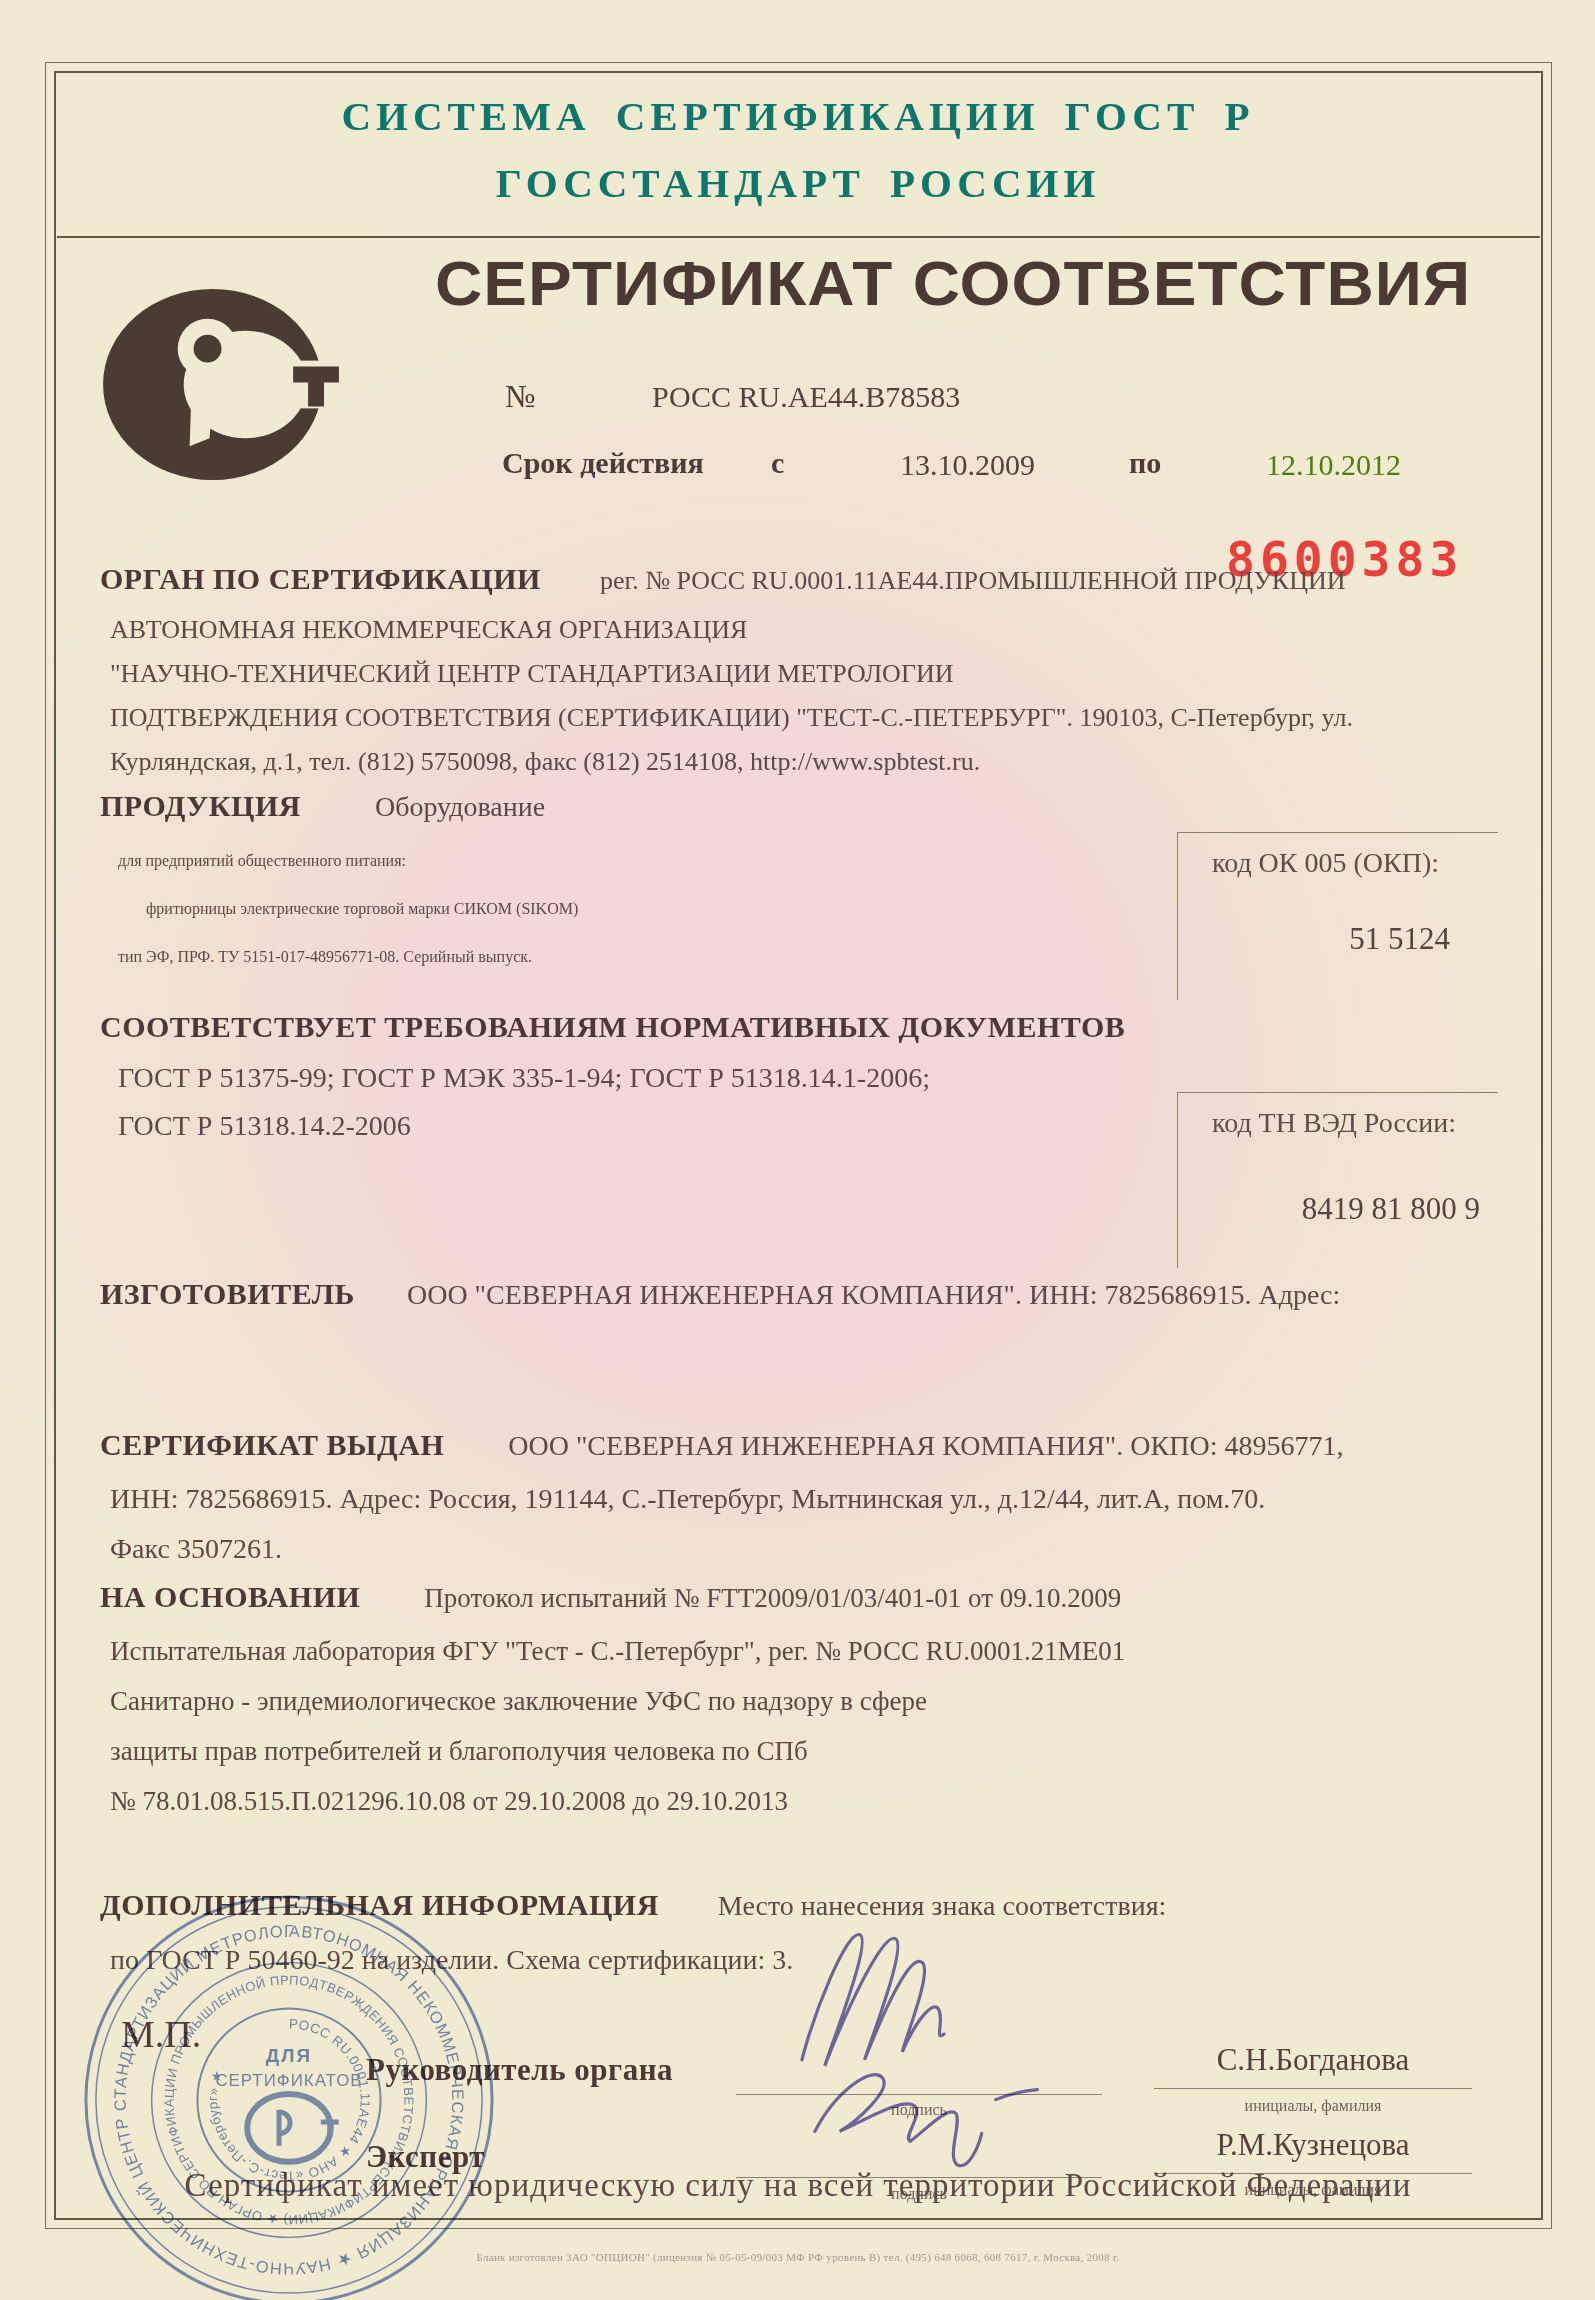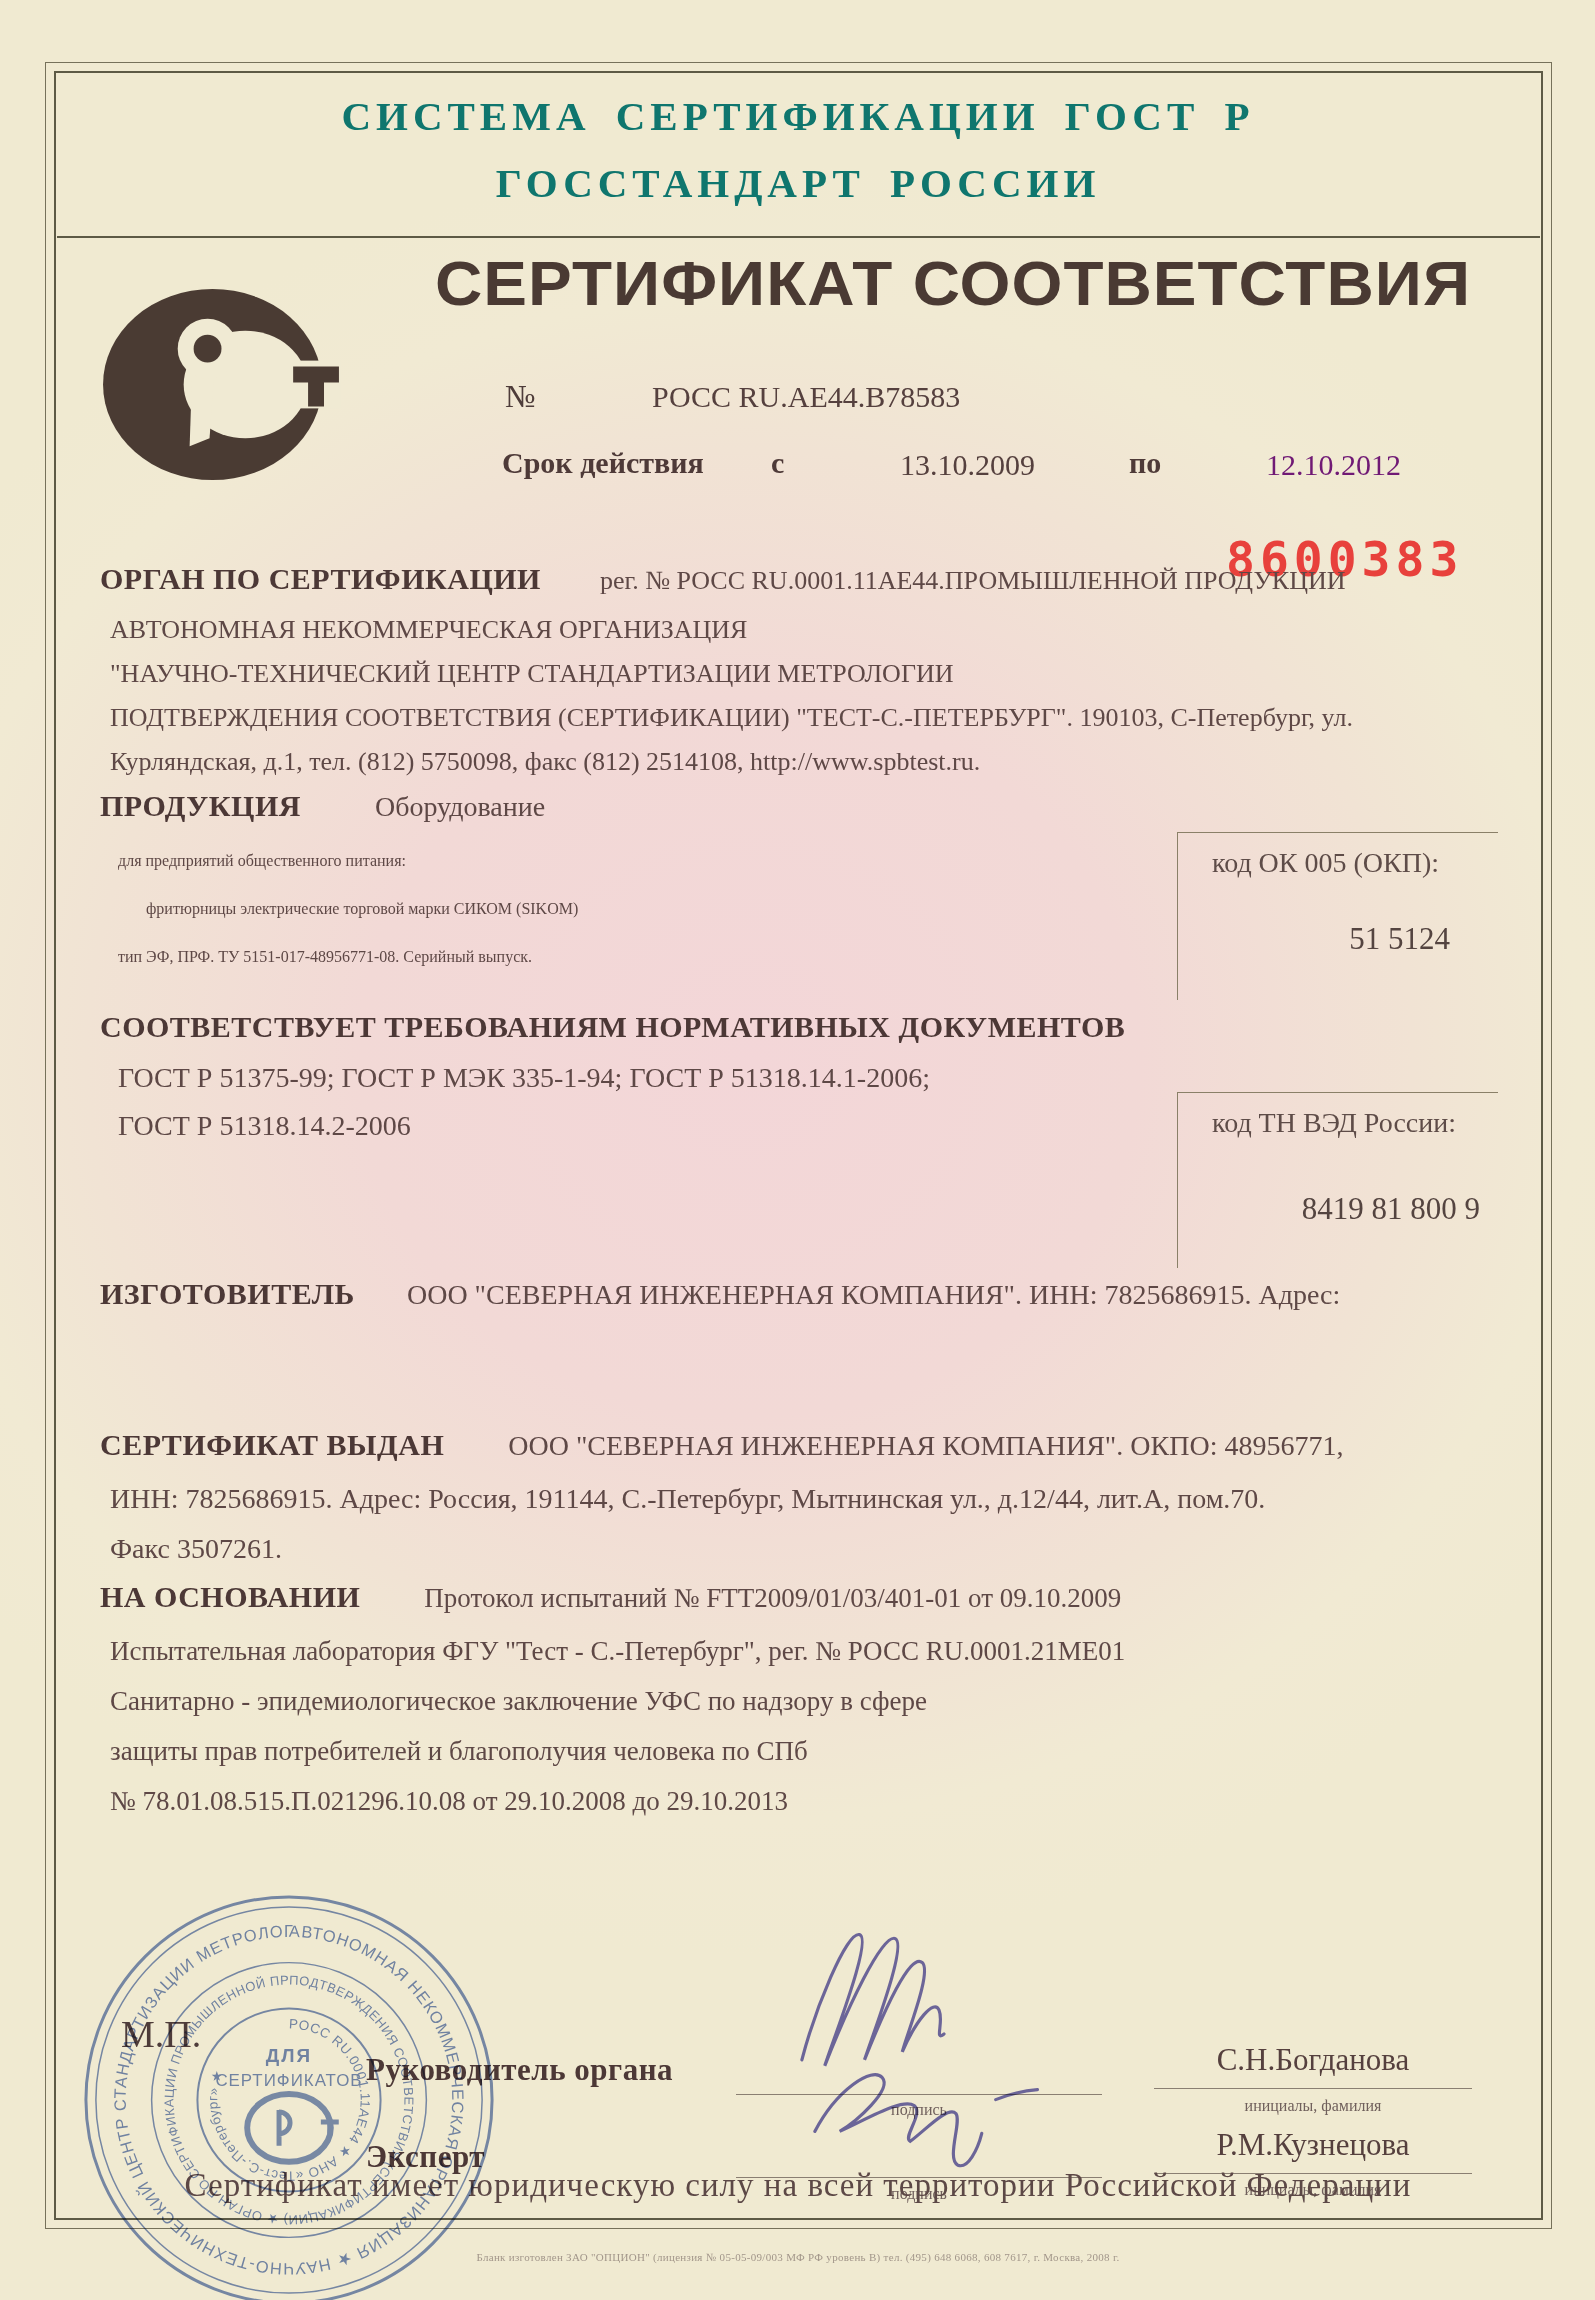--- a/index.html
+++ b/index.html
@@ -65,21 +65,21 @@
 
   <div class="abs title" style="left:418px;top:247px;width:1070px;text-align:center;">СЕРТИФИКАТ СООТВЕТСТВИЯ</div>
 
   <div class="abs" style="left:505px;top:378px;font-size:32px;color:#4e3c3a;">№</div>
   <div class="abs" style="left:652px;top:380px;font-size:30px;color:#55403e;">РОСС RU.AE44.B78583</div>
 
   <div class="abs" style="left:502px;top:446px;font-size:30px;font-weight:bold;color:#4e3a38;">Срок действия</div>
   <div class="abs" style="left:771px;top:446px;font-size:30px;font-weight:bold;color:#4e3a38;">с</div>
   <div class="abs" style="left:900px;top:448px;font-size:30px;color:#55403e;">13.10.2009</div>
   <div class="abs" style="left:1129px;top:446px;font-size:30px;font-weight:bold;color:#4e3a38;">по</div>
-  <div class="abs" style="left:1266px;top:448px;font-size:30px;color:#701a75;">12.10.2012</div>
+  <div class="abs" style="left:1266px;top:448px;font-size:30px;color:#4d7c0f;">12.10.2012</div>
 
   <div class="abs mono-red" style="left:1226px;top:490px;margin-top:41px;">8600383</div>
 
   <div class="abs" style="left:100px;top:562px;width:1393px;">
     <span class="h">ОРГАН ПО СЕРТИФИКАЦИИ</span>
     <span class="t" style="margin-left:55px;font-size:26px;">рег. № РОСС RU.0001.11АЕ44.ПРОМЫШЛЕННОЙ ПРОДУКЦИИ</span>
     <div class="t lines" style="margin-top:12px;margin-left:10px;font-size:26px;">
       <div>АВТОНОМНАЯ НЕКОММЕРЧЕСКАЯ ОРГАНИЗАЦИЯ</div>
       <div>"НАУЧНО-ТЕХНИЧЕСКИЙ ЦЕНТР СТАНДАРТИЗАЦИИ МЕТРОЛОГИИ</div>
       <div>ПОДТВЕРЖДЕНИЯ СООТВЕТСТВИЯ (СЕРТИФИКАЦИИ) "ТЕСТ-С.-ПЕТЕРБУРГ". 190103, С-Петербург, ул.</div>
@@ -133,20 +133,27 @@
     <span class="h">НА ОСНОВАНИИ</span>
     <span class="t" style="margin-left:60px;font-size:27px;">Протокол испытаний № FTT2009/01/03/401-01 от 09.10.2009</span>
     <div class="t lines" style="margin-top:12px;margin-left:10px;font-size:27px;">
       <div style="line-height:50px;">Испытательная лаборатория ФГУ "Тест - С.-Петербург", рег. № РОСС RU.0001.21МЕ01</div>
       <div style="line-height:50px;">Санитарно - эпидемиологическое заключение УФС по надзору в сфере</div>
       <div style="line-height:50px;">защиты прав потребителей и благополучия человека по СПб</div>
       <div style="line-height:50px;">№ 78.01.08.515.П.021296.10.08 от 29.10.2008 до 29.10.2013</div>
     </div>
   </div>
 
+  <div class="abs" style="left:100px;top:1888px;width:1403px;">
+    <span class="h">ДОПОЛНИТЕЛЬНАЯ ИНФОРМАЦИЯ</span>
+    <span class="t" style="margin-left:55px;font-size:28px;">Место нанесения знака соответствия:</span>
+    <div class="t lines" style="margin-top:16px;margin-left:10px;font-size:28px;">
+      <div>по ГОСТ Р 50460-92 на изделии. Схема сертификации: 3.</div>
+    </div>
+  </div>
 
   <div class="abs" style="left:121px;top:2012px;font-size:38px;color:#4e3c3a;">М.П.</div>
 
   <div class="abs h" style="left:366px;top:2052px;font-size:31px;">Руководитель органа</div>
   <div class="abs sigline" style="left:736px;top:2058px;width:366px;height:36px;"></div>
   <div class="abs cap" style="left:736px;top:2101px;width:366px;text-align:center;">подпись</div>
   <div class="abs name" style="left:1154px;top:2042px;width:318px;text-align:center;">С.Н.Богданова</div>
   <div class="abs sigline" style="left:1154px;top:2050px;width:318px;height:38px;"></div>
   <div class="abs cap" style="left:1154px;top:2097px;width:318px;text-align:center;">инициалы, фамилия</div>
 

